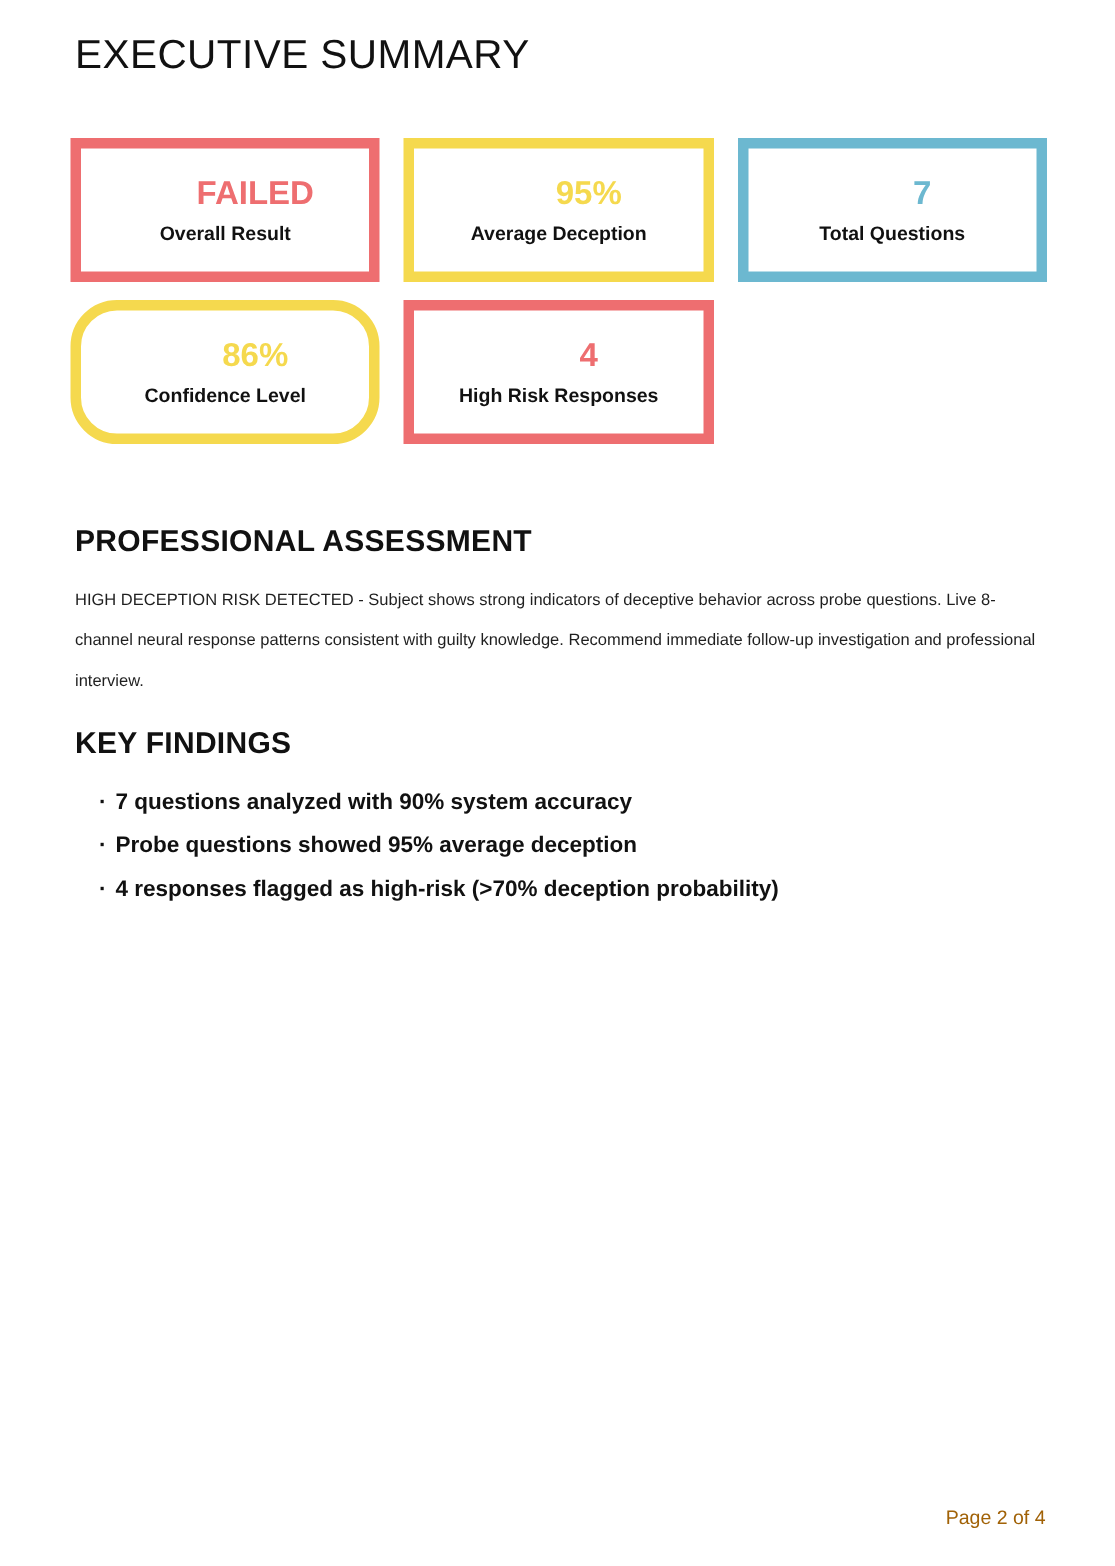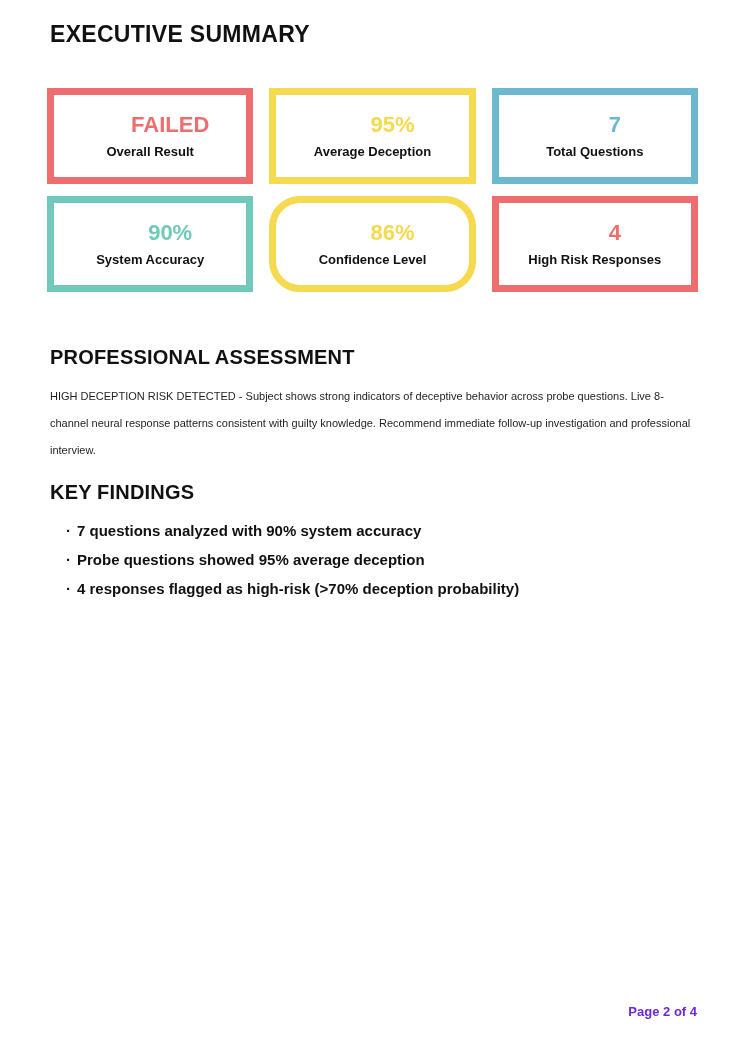--- a/index.html
+++ b/index.html
@@ -8,22 +8,22 @@
     width: 743px; height: 1044px;
     position: relative;
     font-family: "Liberation Sans", sans-serif;
     color: #1a1a1a;
     overflow: hidden;
   }
   .page { padding: 21px 45px 0 47px; }
 
   h1.page-title {
     margin-left: 3px;
-    font-size: 23px;
-    font-weight: 700;
+    font-size: 27px;
+    font-weight: 400;
     letter-spacing: 0.3px;
     color: #111111;
   }
 
   .cards {
     margin-top: 40px;
     display: grid;
     grid-template-columns: repeat(3, 1fr);
     gap: 12px 16px;
   }
@@ -76,22 +76,22 @@
     left: 16px;
     top: 0;
     font-weight: 700;
   }
 
   .page-footer {
     position: absolute;
     top: 1004px;
     right: 46px;
     font-size: 13px;
-    color: #6d28d9;
-    font-weight: 700;
+    color: #a16207;
+    font-weight: 400;
   }
 </style>
 </head>
 <body>
 
 <div class="page">
 
   <h1 class="page-title">EXECUTIVE SUMMARY</h1>
 
   <div class="cards">
@@ -104,24 +104,20 @@
     <div class="stat-card" style="border-color: rgb(245, 217, 78);">
       <div class="stat-value" style="color: rgb(245, 217, 78);">95%</div>
       <div class="stat-label">Average Deception</div>
     </div>
 
     <div class="stat-card" style="border-color: rgb(108, 184, 208);">
       <div class="stat-value" style="color: rgb(108, 184, 208);">7</div>
       <div class="stat-label">Total Questions</div>
     </div>
 
-    <div class="stat-card" style="border-color: rgb(113, 201, 188);">
-      <div class="stat-value" style="color: rgb(113, 201, 188);">90%</div>
-      <div class="stat-label">System Accuracy</div>
-    </div>
 
     <div class="stat-card" style="border-color: rgb(245, 217, 78); border-radius: 31px;">
       <div class="stat-value" style="color: rgb(245, 217, 78);">86%</div>
       <div class="stat-label">Confidence Level</div>
     </div>
 
     <div class="stat-card" style="border-color: rgb(238, 110, 112);">
       <div class="stat-value" style="color: rgb(238, 110, 112);">4</div>
       <div class="stat-label">High Risk Responses</div>
     </div>

